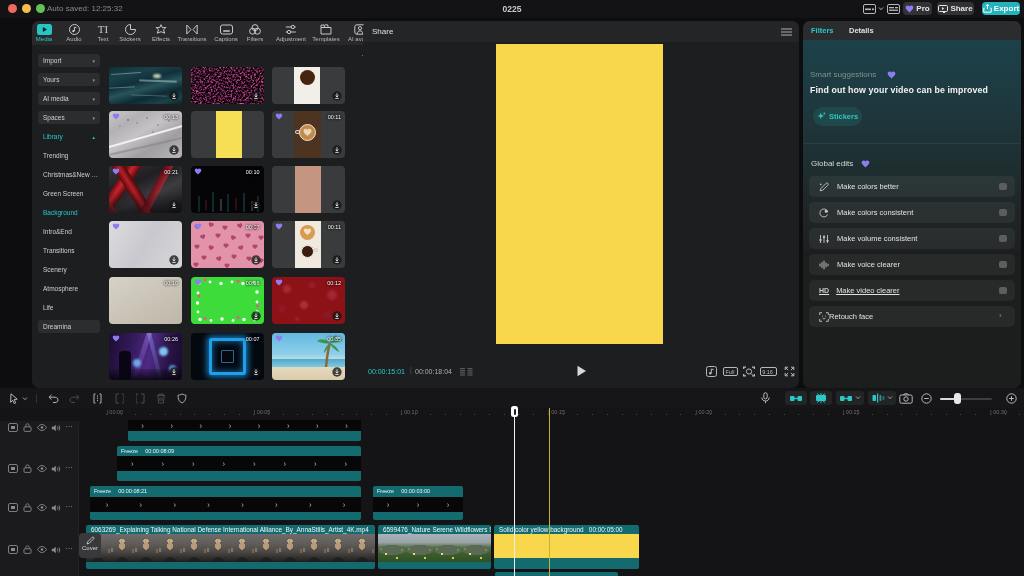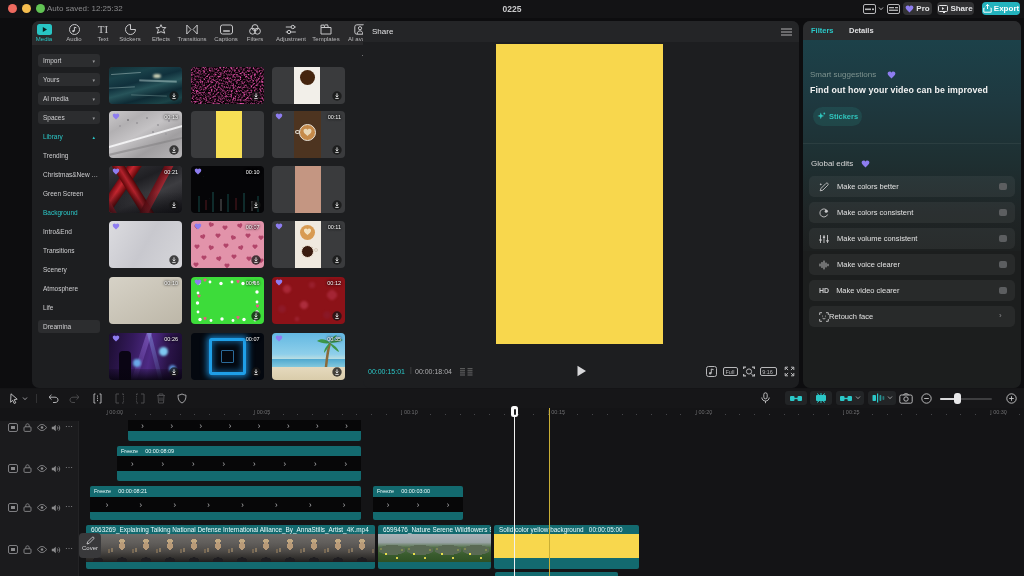--- a/index.html
+++ b/index.html
@@ -671,21 +671,21 @@
     </div>
     <div class="abs ritem" style="top:233px;">
       <svg style="margin-left:10px;" width="10" height="10" viewBox="0 0 10 10">
           <g stroke="#c8c8ca" stroke-width="0.9" stroke-linecap="round">
             <path d="M1 4 L1 6 M3 2.5 L3 7.5 M5 1 L5 9 M7 3 L7 7 M9 4.2 L9 5.8"></path>
           </g>
         </svg>
       <span style="margin-left:8px;">Make voice clearer</span>
       <div class="toggle"></div>
     </div>
-    <div class="abs ritem" style="top:259px;">
+    <div class="abs ritem" style="top:259px;text-decoration:underline;">
       <span style="margin-left:10px;font-size:7px;font-weight:bold;color:#c8c8ca;">HD</span>
       <span style="margin-left:7px;">Make video clearer</span>
       <div class="toggle"></div>
     </div>
     <div class="abs ritem" style="top:285px;">
       <svg style="margin-left:10px;" width="10" height="10" viewBox="0 0 10 10">
           <g stroke="#c8c8ca" stroke-width="0.9" fill="none">
             <path d="M3 0.7 L0.7 0.7 L0.7 3 M7 0.7 L9.3 0.7 L9.3 3 M3 9.3 L0.7 9.3 L0.7 7 M7 9.3 L9.3 9.3 L9.3 7"></path>
             <circle cx="3.6" cy="4" r="0.5" fill="#c8c8ca" stroke="none"></circle>
             <circle cx="6.4" cy="4" r="0.5" fill="#c8c8ca" stroke="none"></circle>

